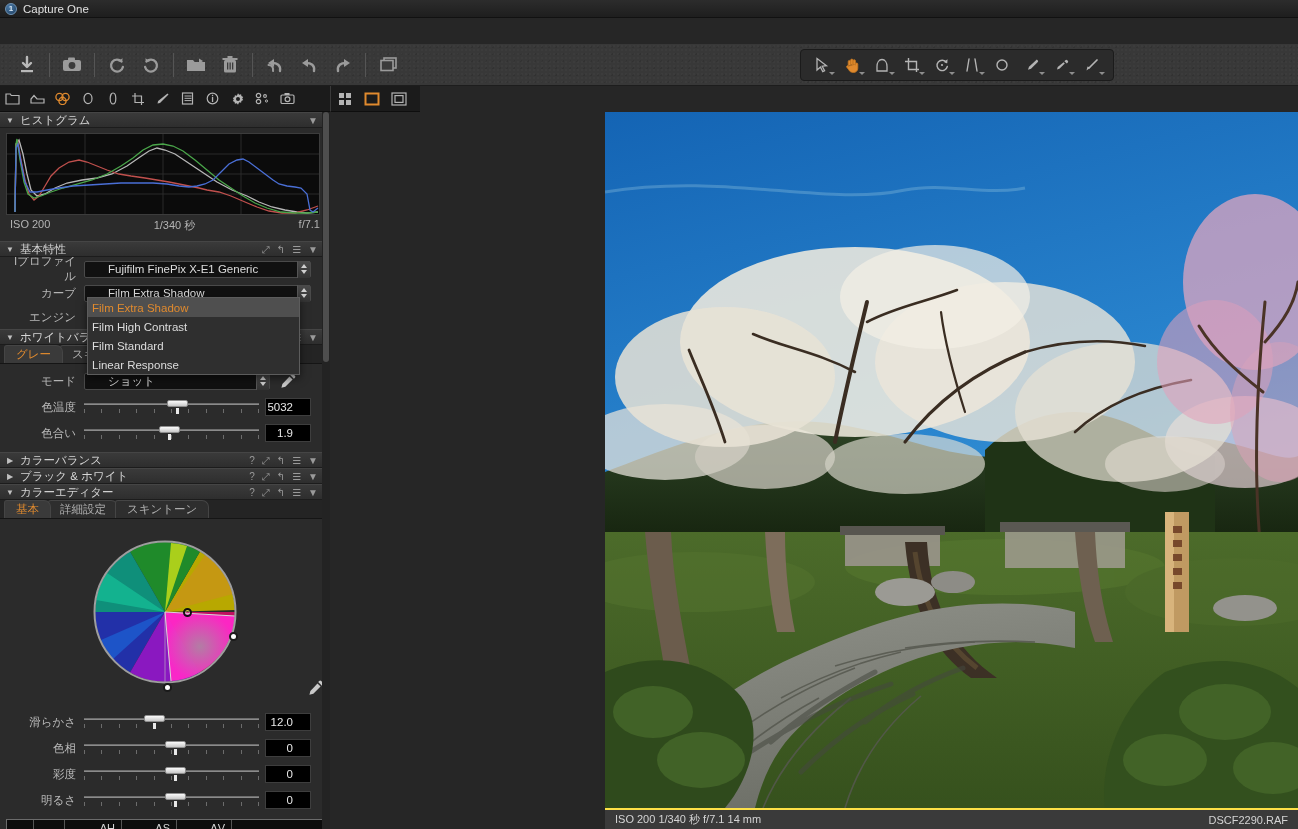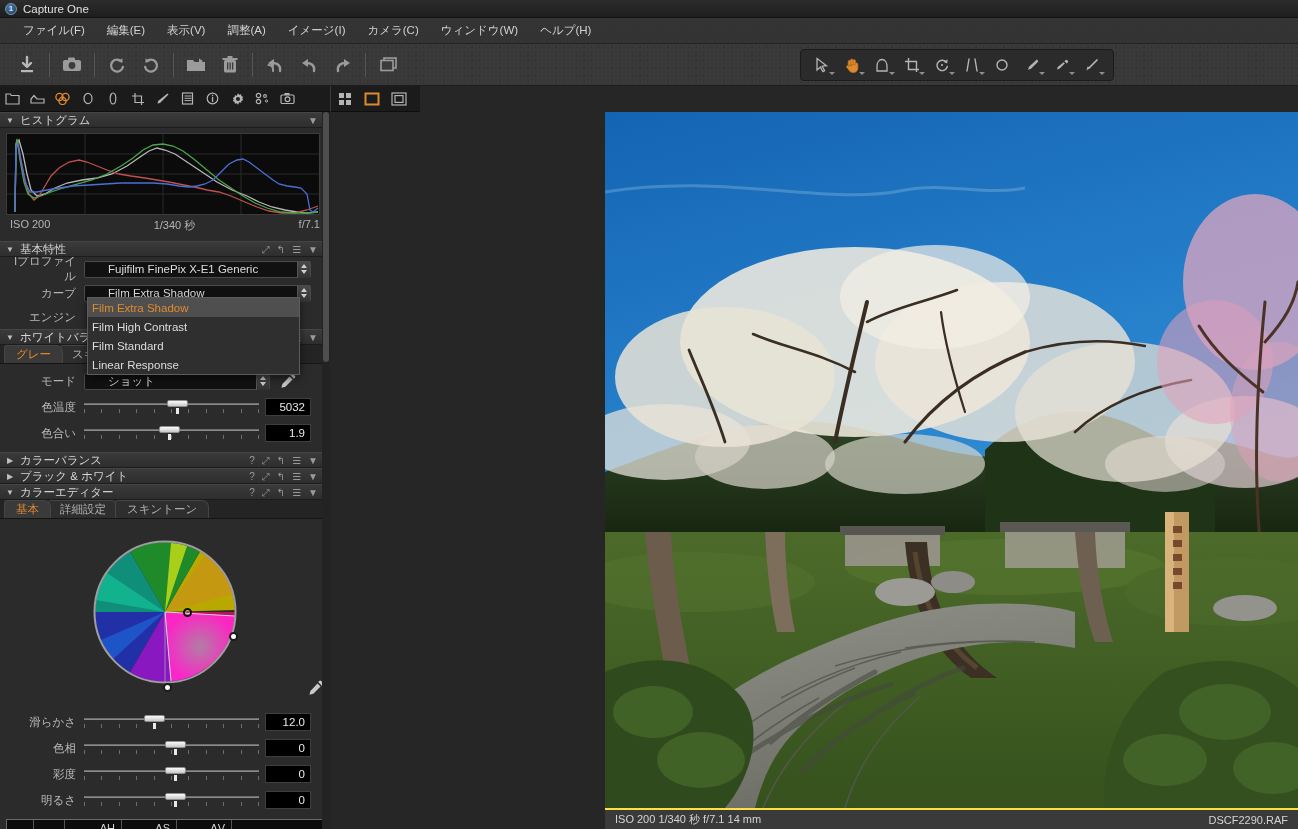--- a/index.html
+++ b/index.html
@@ -155,21 +155,21 @@
     background:linear-gradient(180deg,#5e5e5e,#9a9a9a); }
   .slider .ticks{ position:absolute; left:0; top:12px; width:175px; height:5px;
     display:flex; justify-content:space-between; }
   .slider .ticks i{ width:1px; height:4px; background:#6c6c6c; display:block; }
   .slider .knob{ position:absolute; top:3px; width:21px; height:7px;
     background:linear-gradient(180deg,#fafafa,#c9c9c9); border-radius:2px;
     border:1px solid #8e8e8e; transform:translateX(-10px); }
   .slider .knobmark{ position:absolute; top:11px; width:3px;height:6px;background:#e9e9e9;
     transform:translateX(-1px); }
   .valbox{ width:46px; height:18px; background:#000; border:1px solid #3e3e3e;
-    display:flex; align-items:center; justify-content:flex-end; padding-right:5px;
+    display:flex; align-items:center; justify-content:flex-end; padding-right:17px;
     font-size:11.5px; color:#e8e8e8; margin-left:6px; }
 
   .pick{ margin-left:8px; cursor:default; }
 
   
   .wheel-area{ position:relative; height:190px; background:#2b2b2b; }
   .wheel{ position:absolute; left:84px; top:12px; width:162px; height:162px; }
   .handle{ position:absolute; width:9px;height:9px; border-radius:50%;
     background:#fff; border:2px solid #1a1a1a; }
   .handle.hollow{ background:transparent; border:2px solid #111;
@@ -193,30 +193,20 @@
 </head>
 <body>
 
 <div class="app">
 
   <div class="titlebar">
     <div class="logo"></div>
     <div class="title">Capture One</div>
   </div>
 
-  <div class="menubar">
-    <div class="mi">ファイル(F)</div>
-    <div class="mi">編集(E)</div>
-    <div class="mi">表示(V)</div>
-    <div class="mi">調整(A)</div>
-    <div class="mi">イメージ(I)</div>
-    <div class="mi">カメラ(C)</div>
-    <div class="mi">ウィンドウ(W)</div>
-    <div class="mi">ヘルプ(H)</div>
-  </div>
 
   <div class="maintoolbar">
     <div class="tb-left">
       <div class="tbtn">
         <svg width="20" height="20" viewBox="0 0 20 20">
             <path d="M10 2v9M6 8l4 4 4-4" stroke="#b9b9b9" stroke-width="2.4" fill="none" stroke-linecap="round" stroke-linejoin="round"></path>
             <rect x="4" y="15" width="12" height="2.2" fill="#b9b9b9"></rect>
           </svg>
       </div>
       <div class="tb-sep"></div>

